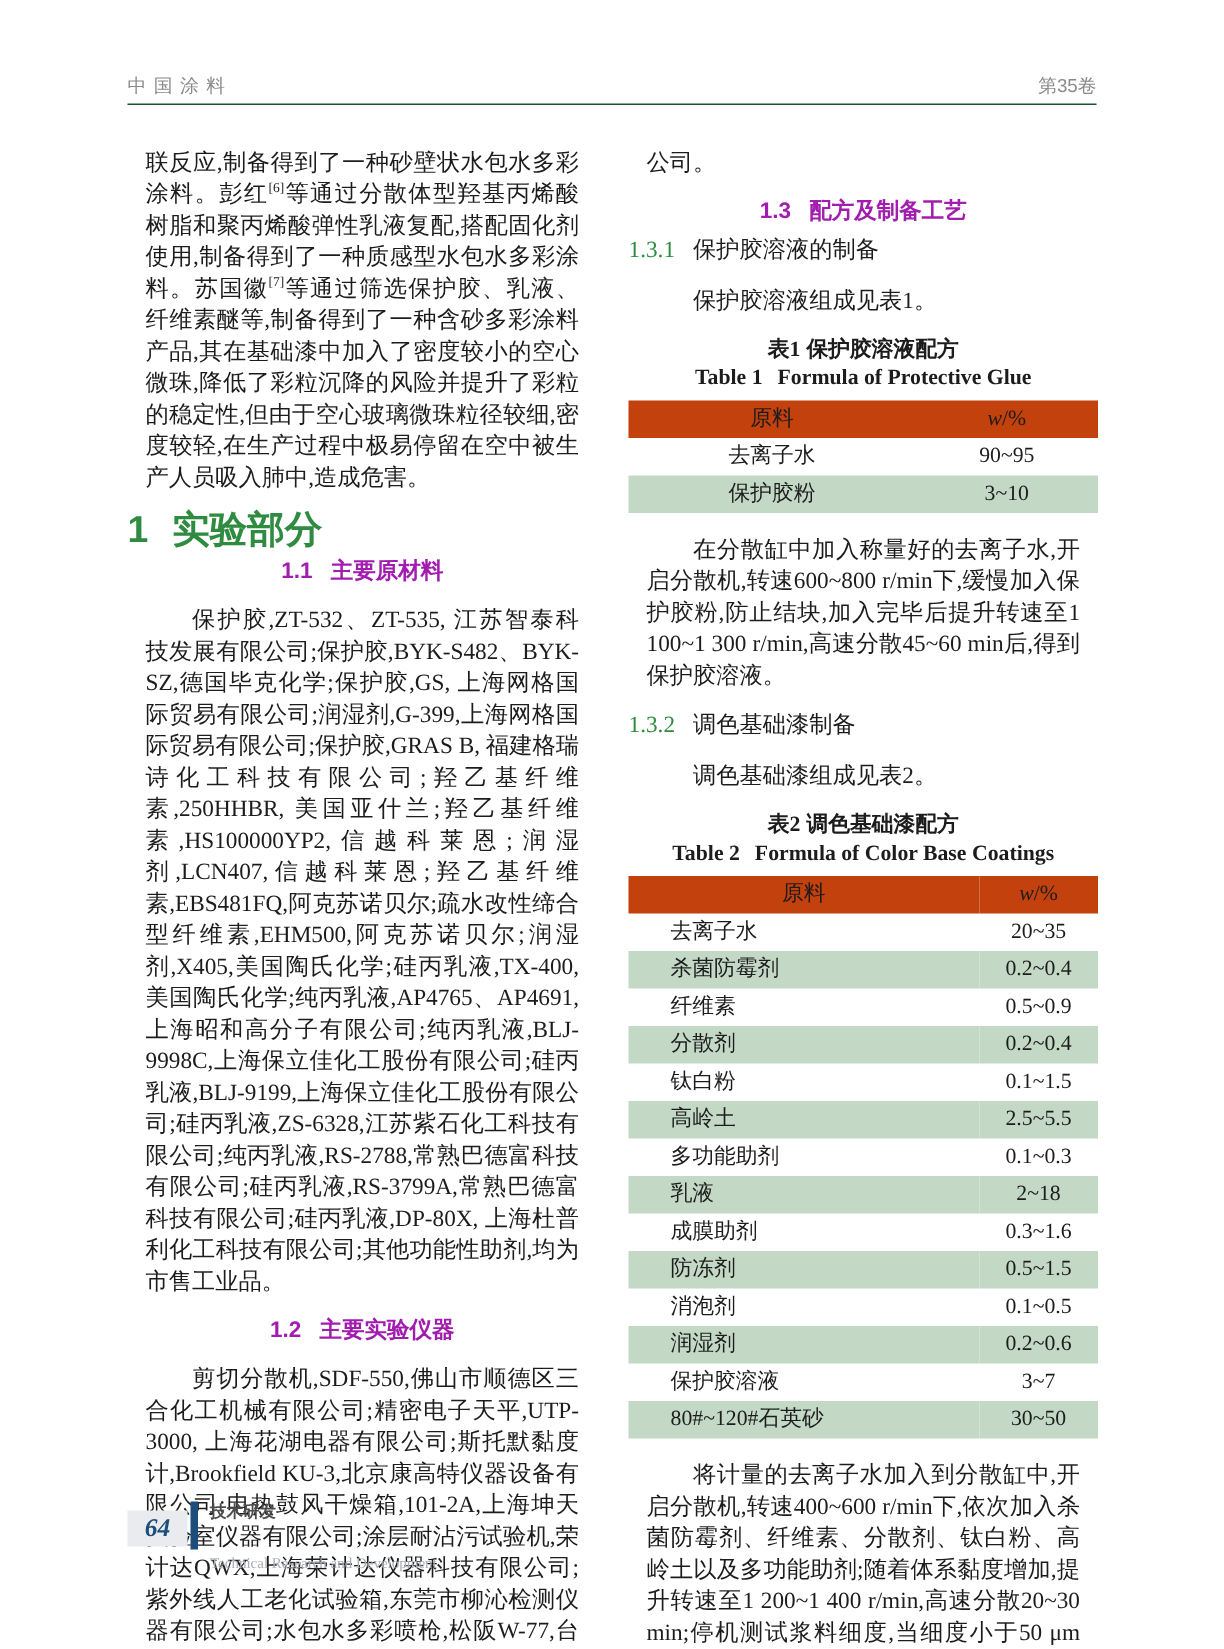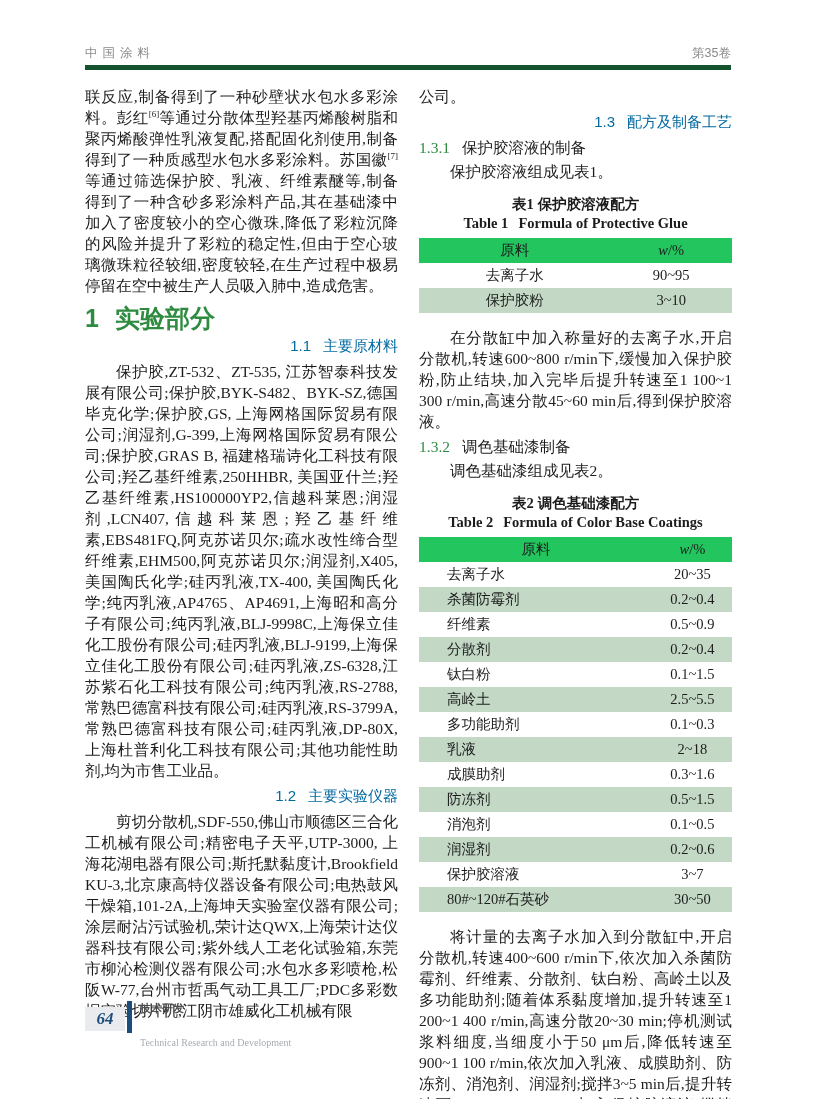--- a/index.html
+++ b/index.html
@@ -4,58 +4,58 @@
 <style>
   html,body{margin:0;padding:0;}
   body{
     width:816px;height:1099px;position:relative;background:#ffffff;
     font-family:"Liberation Serif","DejaVu Serif",serif;color:#1c1c1c;
     overflow:hidden;
   }
   
   .runhead{
     position:absolute;left:85px;top:50px;width:646px;height:20px;
-    border-bottom:5px solid #14532d;
+    border-bottom:1px solid #14532d;
     display:flex;justify-content:space-between;align-items:flex-end;
     font-family:"Liberation Sans","DejaVu Sans",sans-serif;
     font-size:12.5px;color:#8a8a8a;padding-bottom:3px;box-sizing:border-box;gap:24px;
   }
   .runhead .journal{letter-spacing:5px;}
   
   .col{position:absolute;top:86px;width:313px;font-size:15.5px;line-height:21px;text-align:justify;}
   .col-left{left:85px;}
   .col-right{left:419px;}
-  p{margin:0;}
+  p{margin:12px;}
   .indent{text-indent:2em;}
   sup{font-size:9px;line-height:0;vertical-align:super;}
   
   .h1{
     font-family:"Liberation Sans","DejaVu Sans",sans-serif;
     font-size:25px;font-weight:bold;color:#2e8b40;
     margin:10px 0 6px 0;line-height:24px;text-align:left;
   }
   .h1 .h-num{margin-right:16px;}
   .h2{
     font-family:"Liberation Sans","DejaVu Sans",sans-serif;
-    font-size:15px;font-weight:normal;color:#0369a1;
-    margin:5px 0 5px 0;line-height:20px;text-align:right;
+    font-size:15px;font-weight:bold;color:#a21caf;
+    margin:5px 0 5px 0;line-height:20px;text-align:center;
   }
   .h2 .h-num{margin-right:12px;}
   .h3{
     font-size:15.5px;margin:4px 0 2px 0;line-height:22px;text-align:left;
   }
   .h3 .h-num{color:#2e8b40;margin-right:12px;}
   
   .tbl-caption{margin-top:13px;text-align:center;font-weight:bold;font-size:14.5px;line-height:19px;}
   .tbl-caption .cap-label{margin-right:4px;}
   .tbl-caption-en{text-align:center;font-weight:bold;font-size:14.5px;line-height:19px;margin-bottom:5px;}
   .tbl-caption-en .cap-label{margin-right:10px;}
   table{width:100%;border-collapse:collapse;font-size:14.5px;}
   th,td{font-weight:normal;padding:2px 0;height:17px;text-align:center;}
-  thead tr{background:#22c55e;}
+  thead tr{background:#c2410c;}
   tbody tr:nth-child(even){background:#c3d9c6;}
   .w-ital{font-style:italic;}
   .t2 tbody td:first-child{text-align:left;padding-left:28px;}
   .after-tbl{margin-top:14px;}
   
   .footer{position:absolute;left:85px;top:999px;display:flex;align-items:flex-start;}
   .pgbox{
     width:40px;height:24px;background:#e9ebee;margin-top:8px;
     display:flex;align-items:center;justify-content:center;
     font-style:italic;font-weight:bold;font-size:17px;color:#1d4d7a;

